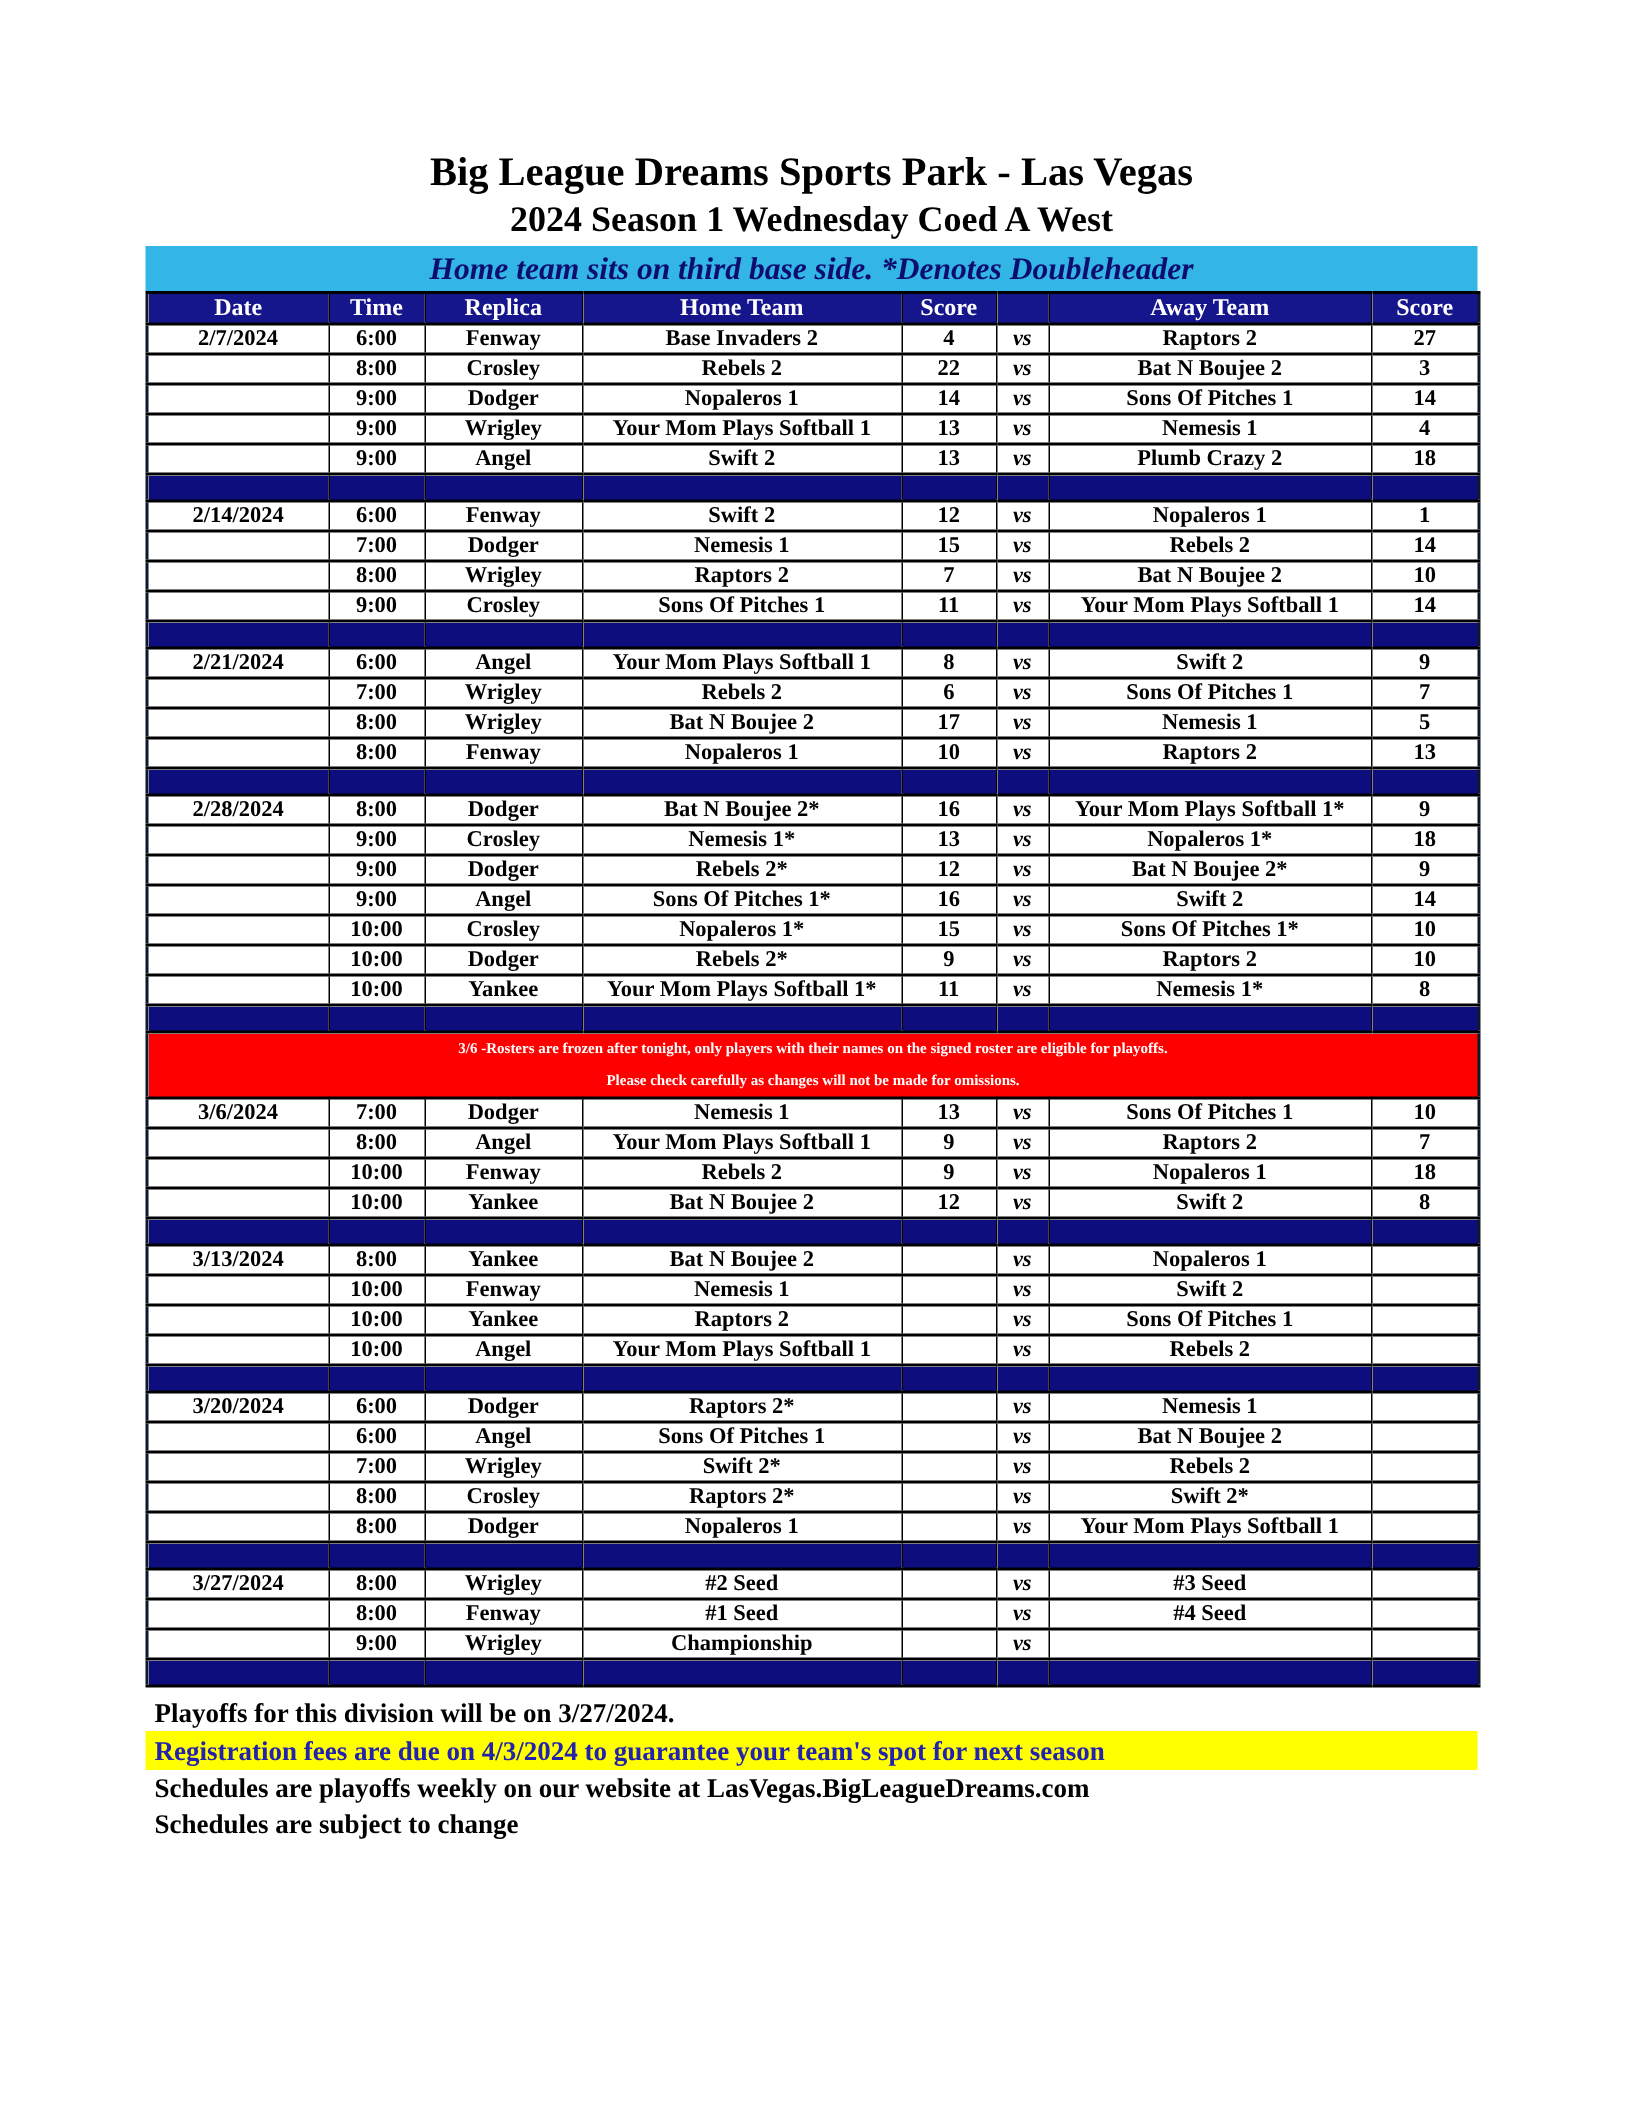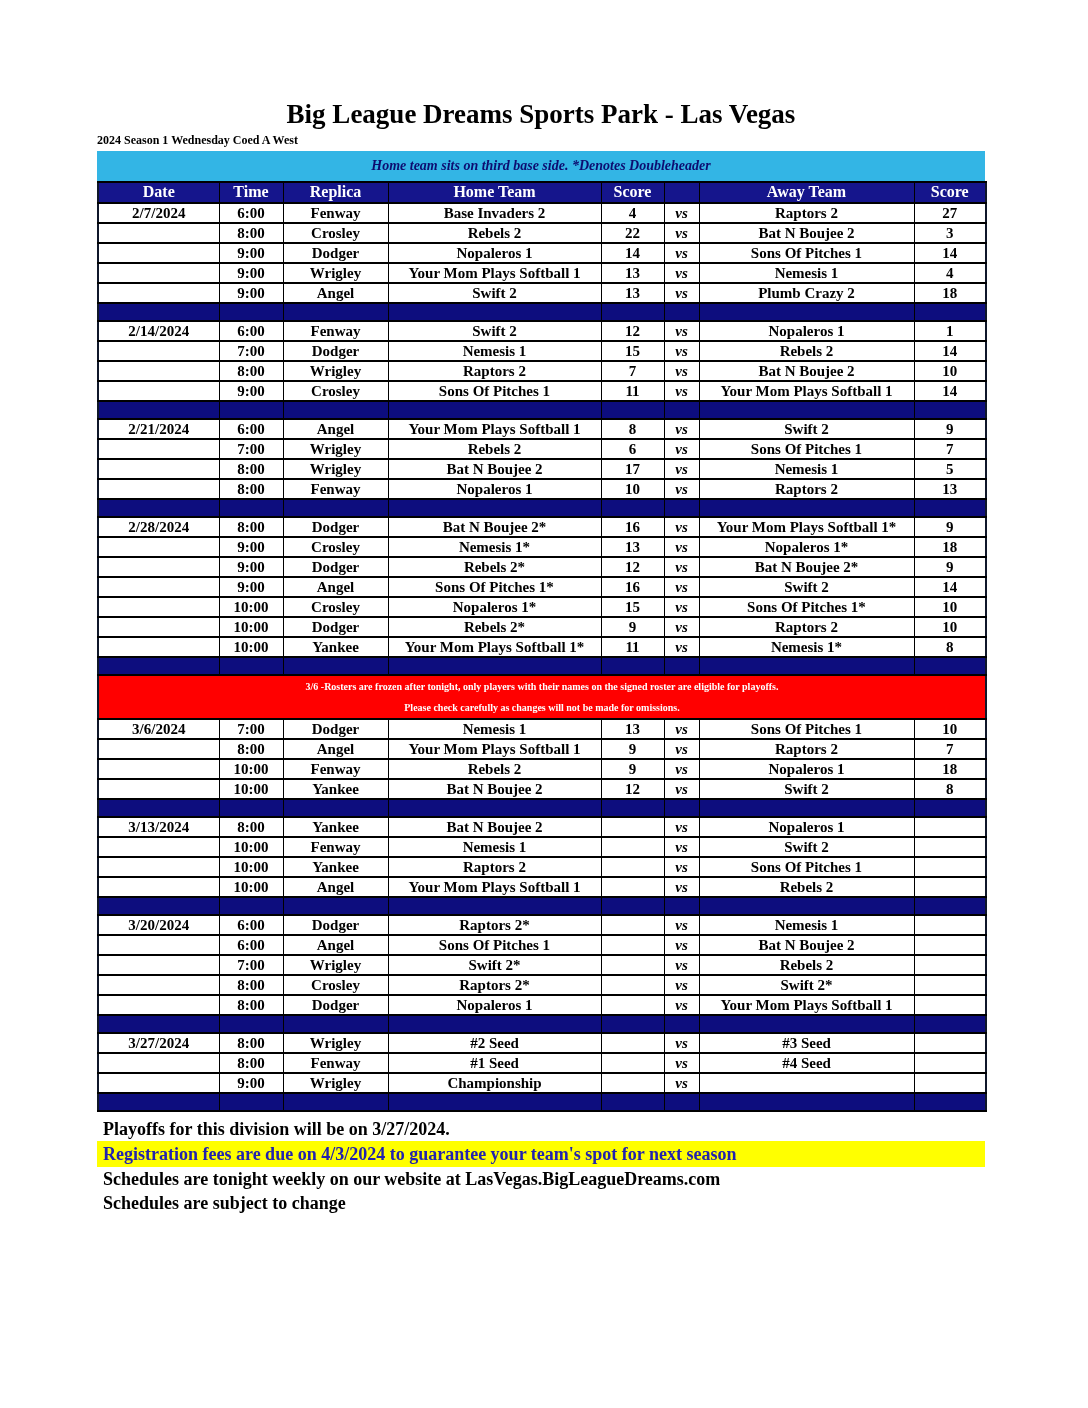--- a/index.html
+++ b/index.html
@@ -17,27 +17,27 @@
     width:1088px;height:1408px;background:#fff;
     font-family:"Liberation Serif","DejaVu Serif",serif;
     color:#000;
   }
   .content{width:888px;margin-left:97px;padding-top:100px;}
   .title{
     margin:0 0 4px 0;text-align:center;
     font-size:27px;font-weight:bold;line-height:1.1;
   }
   .subtitle{
-    margin:0 0 4px 0;
-    font-size:12px;font-weight:bold;line-height:1.1;
+    margin:0 0 4px 0;text-align:center;
+    font-size:24px;font-weight:bold;line-height:1.1;
   }
   .banner{
     height:30px;background:var(--cyan);
     display:flex;align-items:center;justify-content:center;
-    font-size:14px;font-weight:bold;font-style:italic;
+    font-size:21px;font-weight:bold;font-style:italic;
     color:var(--banner-text-navy);
   }
   table.schedule{
     width:888px;border-collapse:collapse;table-layout:fixed;
     border:2px solid #0f172a;
   }
   table.schedule th{
     background:var(--navy-header);color:#fff;
     font-size:16px;font-weight:bold;text-align:center;
     border:1px solid #000;border-top:2px solid #000;border-bottom:2px solid #000;
@@ -545,16 +545,16 @@
           <td></td>
           <td></td>
           <td></td>
         </tr>
       </tbody>
   </table>
 
   <div class="footer">
     <div class="line">Playoffs for this division will be on 3/27/2024.</div>
     <div class="line reg">Registration fees are due on 4/3/2024 to guarantee your team's spot for next season</div>
-    <div class="line">Schedules are tonight weekly on our website at LasVegas.BigLeagueDreams.com</div>
+    <div class="line">Schedules are playoffs weekly on our website at LasVegas.BigLeagueDreams.com</div>
     <div class="line">Schedules are subject to change</div>
   </div>
 </div>
 
 </body></html>

